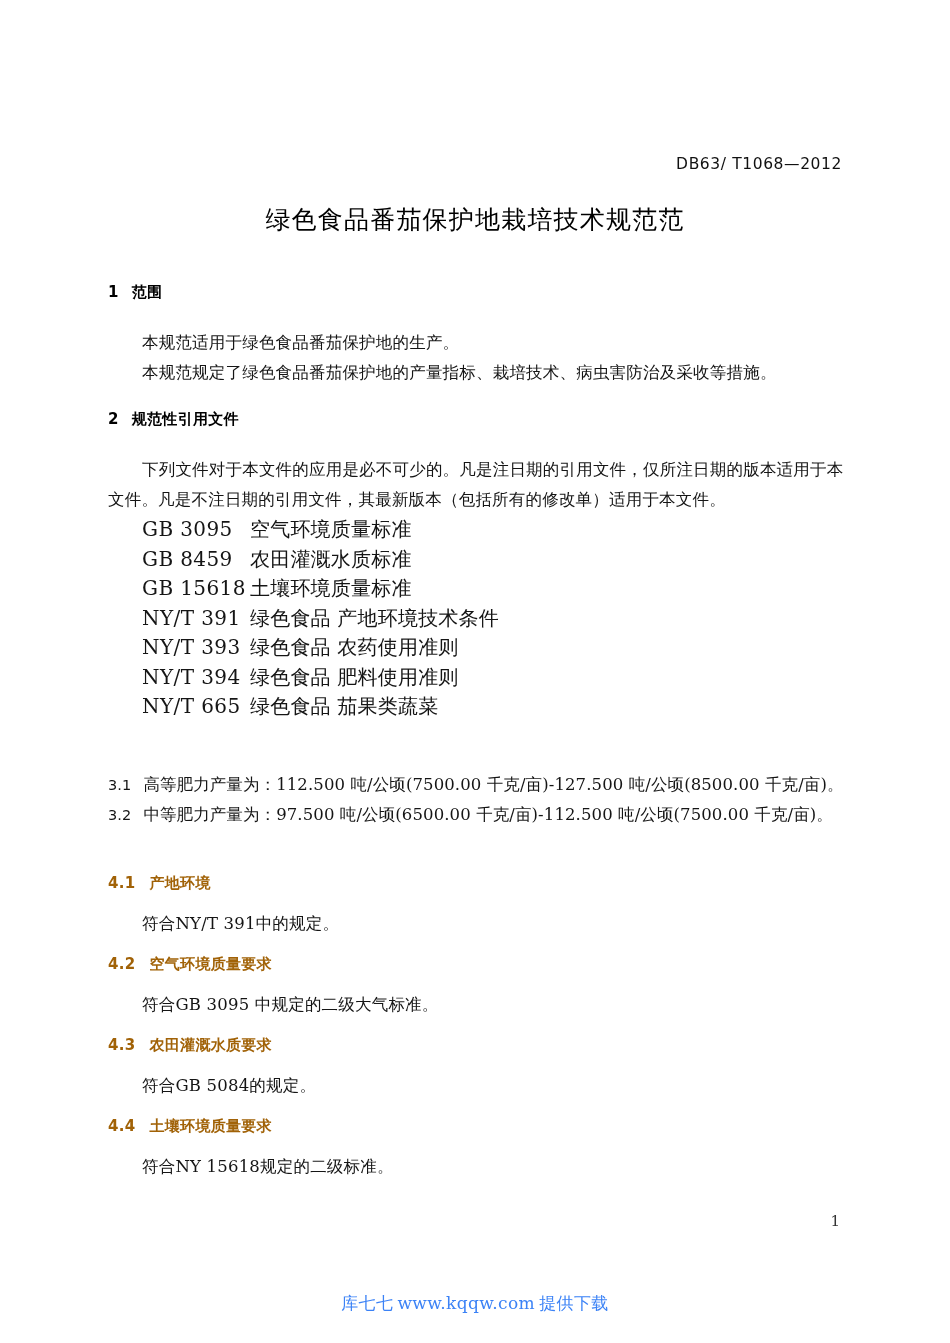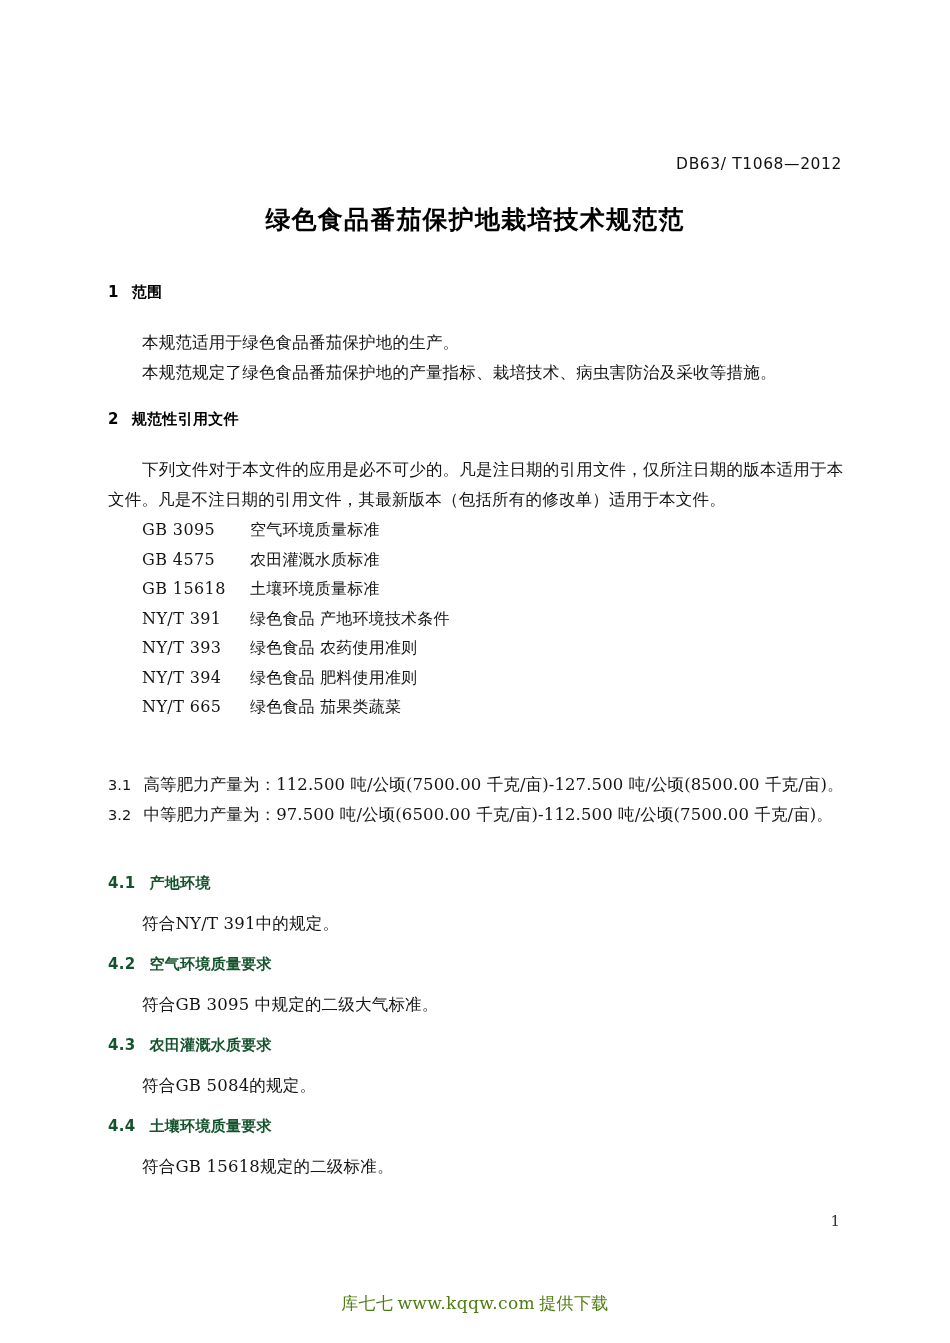--- a/index.html
+++ b/index.html
@@ -31,21 +31,21 @@
   }
 
   
   .doc-title {
     position: absolute;
     top: 203px;
     left: 0;
     width: 950px;
     text-align: center;
     font-family: "DejaVu Sans", sans-serif;
-    font-weight: bold;
+    font-weight: normal;
     font-size: 25px;
     letter-spacing: 1.2px;
     color: #000000;
   }
 
   
   .content {
     position: absolute;
     top: 283px;
     left: 108px;
@@ -60,21 +60,21 @@
     color: #000000;
     white-space: nowrap;
     letter-spacing: 0.3px;
   }
   .h1 .num { margin-right: 13px; }
 
   .h2 {
     font-family: "DejaVu Sans", sans-serif;
     font-weight: bold;
     font-size: 15px;
-    color: #14532d;
+    color: #a16207;
     white-space: nowrap;
     letter-spacing: 0.3px;
   }
   .h2 .num { margin-right: 14px; }
 
   
   .para {
     font-family: "DejaVu Serif", serif;
     font-size: 16.5px;
     line-height: 30px;
@@ -95,21 +95,21 @@
   .numline .num {
     font-family: "DejaVu Sans", sans-serif;
     font-size: 14.5px;
     margin-right: 12px;
     margin-top: 31px;
   }
 
   
   .ref-row {
     font-family: "DejaVu Serif", serif;
-    font-size: 16px;
+    font-size: 20px;
     line-height: 29.5px;
     color: #151515;
     white-space: nowrap;
     padding-left: 34px;
   }
   .ref-row .code {
     display: inline-block;
     min-width: 108px;
     letter-spacing: 0.4px;
   }
@@ -132,21 +132,21 @@
 
   
   .watermark {
     position: absolute;
     top: 1292px;
     left: 0;
     width: 950px;
     text-align: center;
     font-family: "DejaVu Serif", serif;
     font-size: 17px;
-    color: #4d7c0f;
+    color: #3b82f6;
     letter-spacing: 0.4px;
   }
   .watermark .url { margin: 0 4px; }
 </style>
 </head>
 <body>
 
 <div class="page">
 
   <div class="doc-header">DB63/ T1068—2012</div>
@@ -168,21 +168,21 @@
       <span class="num">2</span><span>规范性引用文件</span>
     </div>
     <div class="gap-lg"></div>
     <div class="para indent">下列文件对于本文件的应用是必不可少的。凡是注日期的引用文件，仅所注日期的版本适用于本文件。凡是不注日期的引用文件，其最新版本（包括所有的修改单）适用于本文件。</div>
 
     <div>
       <div class="ref-row">
         <span class="code">GB 3095</span><span class="name">空气环境质量标准</span>
       </div>
       <div class="ref-row">
-        <span class="code">GB 4575</span><span class="name">农田灌溉水质标准</span>
+        <span class="code">GB 8459</span><span class="name">农田灌溉水质标准</span>
       </div>
       <div class="ref-row">
         <span class="code">GB 15618</span><span class="name">土壤环境质量标准</span>
       </div>
       <div class="ref-row">
         <span class="code">NY/T 391</span><span class="name">绿色食品  产地环境技术条件</span>
       </div>
       <div class="ref-row">
         <span class="code">NY/T 393</span><span class="name">绿色食品  农药使用准则</span>
       </div>
@@ -230,21 +230,21 @@
     </div>
     <div class="gap-sm"></div>
     <div class="para indent">符合GB 5084的规定。</div>
 
     <div class="gap-sm"></div>
 
     <div class="h2">
       <span class="num">4.4</span><span>土壤环境质量要求</span>
     </div>
     <div class="gap-sm"></div>
-    <div class="para indent">符合GB 15618规定的二级标准。</div>
+    <div class="para indent">符合NY 15618规定的二级标准。</div>
 
   </div>
 
   <div class="page-number">1</div>
 
   <div class="watermark">
     <span>库七七</span><span class="url">www.kqqw.com</span><span>提供下载</span>
   </div>
 
 </div>

